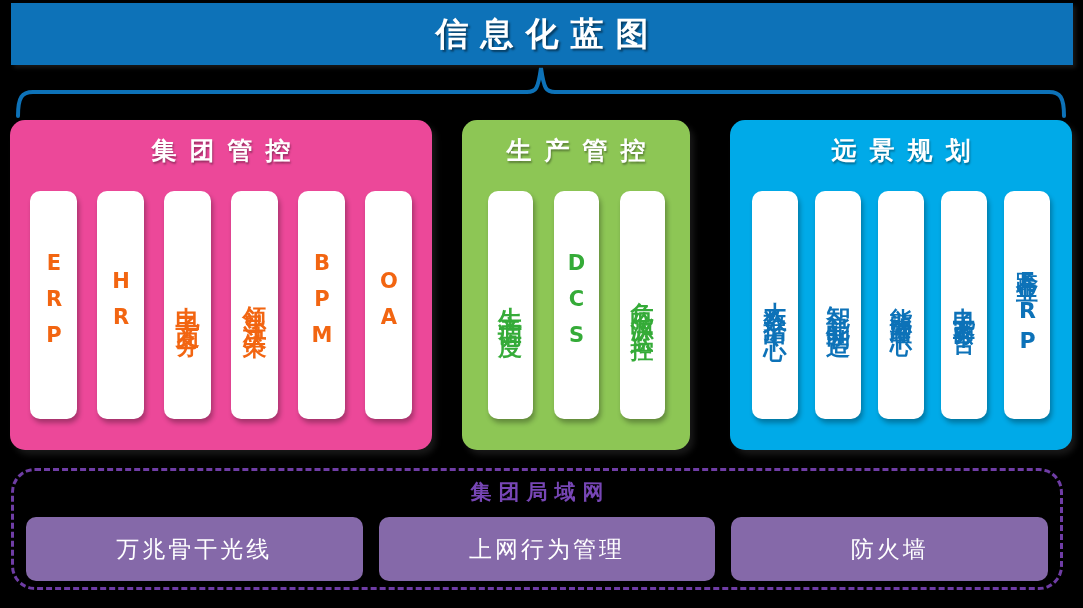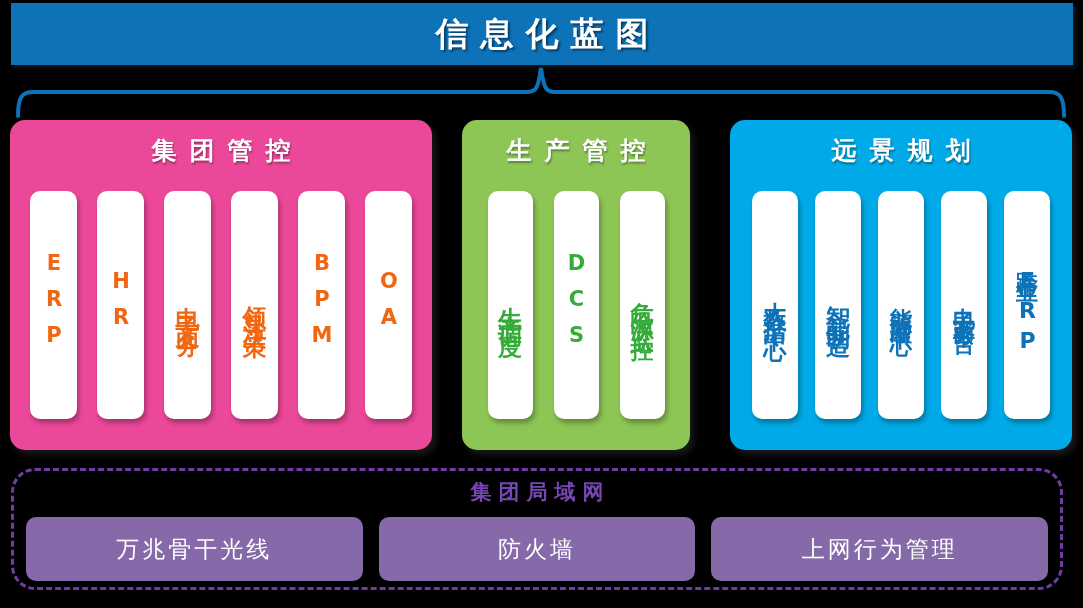--- a/index.html
+++ b/index.html
@@ -146,18 +146,18 @@
         <div class="card" style="background: rgb(255, 255, 255);">
           <span class="vtext" style="color: rgb(13, 114, 184); font-size: 22px; letter-spacing: 5px;">跨企业ERP</span>
         </div>
       </div>
   </section>
 
   <div class="lan" style="border-color: rgb(111, 61, 165);">
     <h3 style="color: rgb(119, 70, 181);">集团局域网</h3>
     <div class="lan-row">
         <div class="lan-btn" style="background: rgb(133, 105, 169);">万兆骨干光线</div>
+        <div class="lan-btn" style="background: rgb(133, 105, 169);">上网行为管理</div>
         <div class="lan-btn mid" style="background: rgb(133, 105, 169);">防火墙</div>
-        <div class="lan-btn" style="background: rgb(133, 105, 169);">上网行为管理</div>
       </div>
   </div>
 
 </div>
 
 </body></html>

